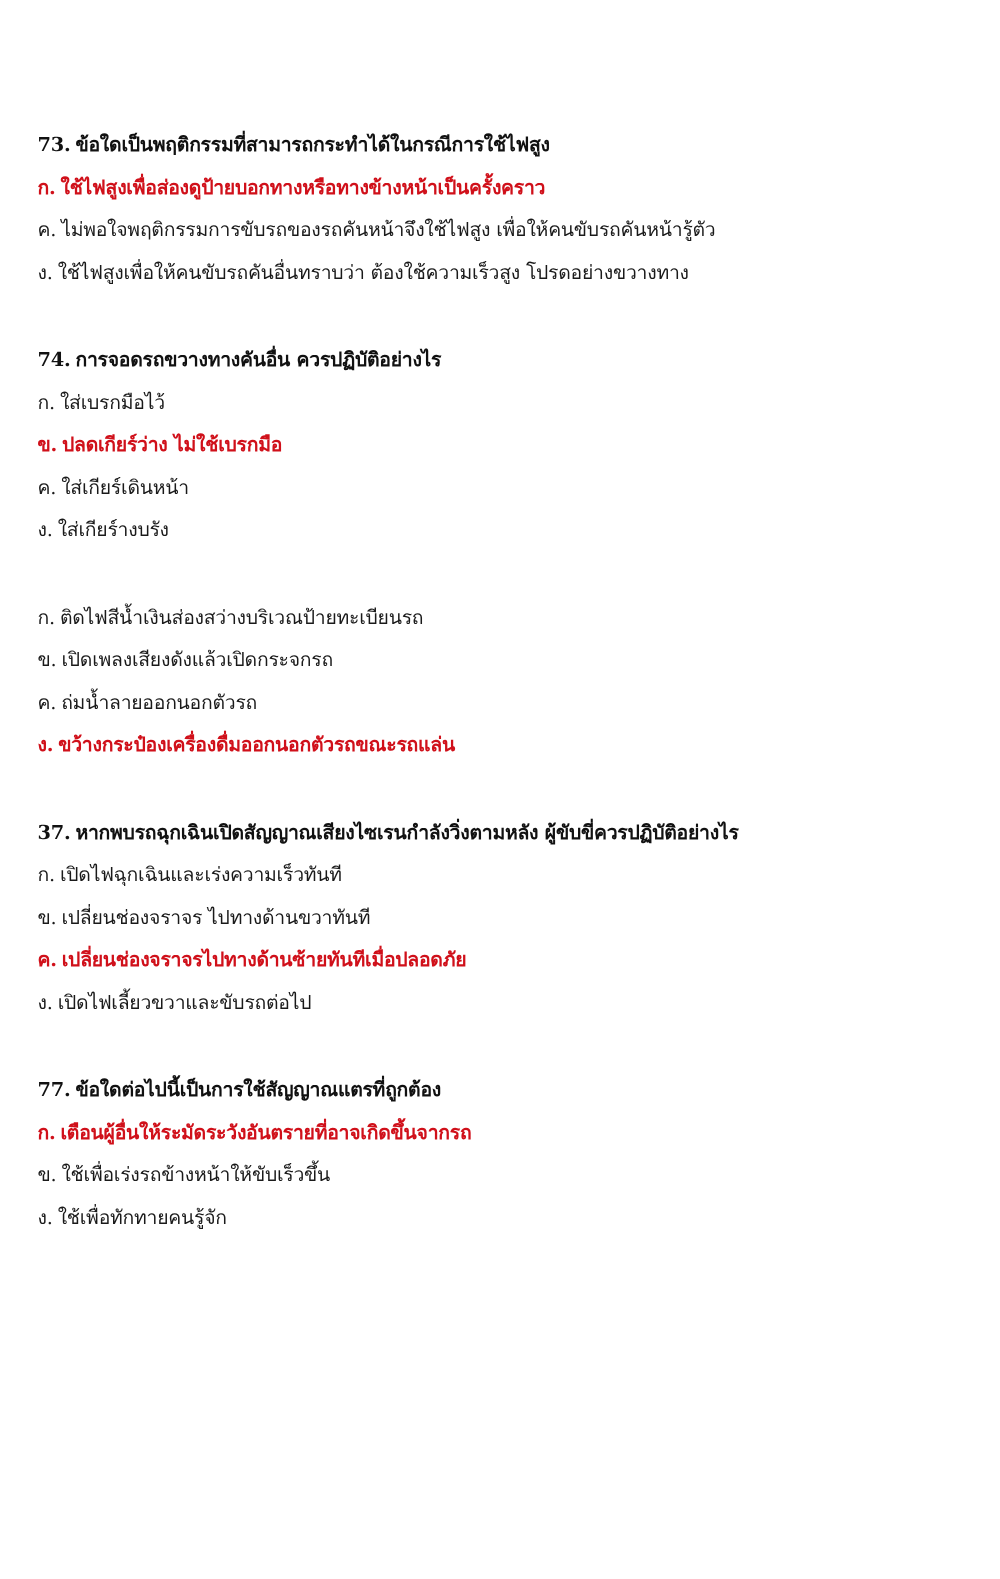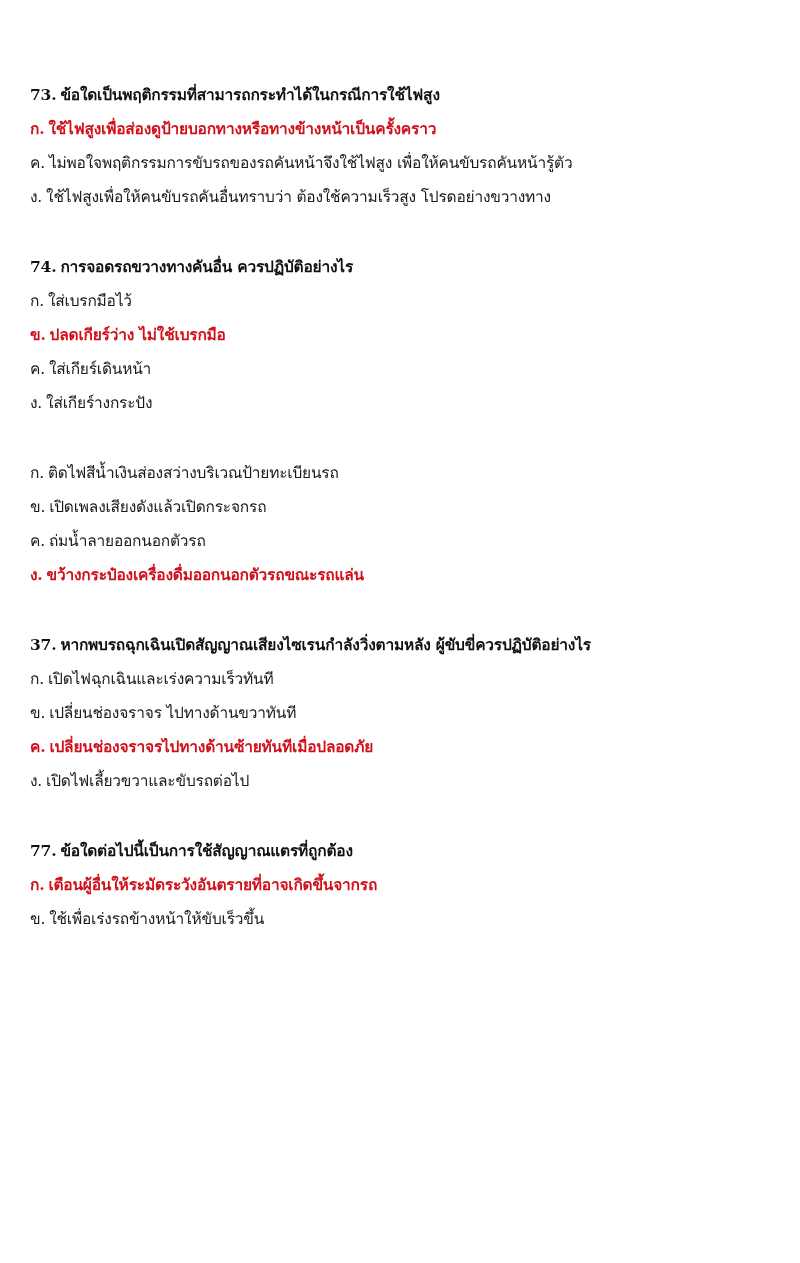--- a/index.html
+++ b/index.html
@@ -11,21 +11,21 @@
       width: 800px;
       height: 1263px;
       position: relative;
       overflow: hidden;
       font-family: "DejaVu Serif", "Liberation Serif", serif;
       color: #111111;
     }
     .page {
       position: absolute;
       left: 30px;
-      top: 78px;
+      top: 99px;
       width: 760px;
     }
     .question {
       margin-bottom: 36px;
     }
     .question-title {
       font-weight: bold;
       font-size: 15.5px;
       line-height: 34px;
       height: 34px;
@@ -79,21 +79,21 @@
     <div class="option">
       <span class="option-letter">ก.</span><span>ใส่เบรกมือไว้</span>
     </div>
     <div class="option correct">
       <span class="option-letter">ข.</span><span>ปลดเกียร์ว่าง ไม่ใช้เบรกมือ</span>
     </div>
     <div class="option">
       <span class="option-letter">ค.</span><span>ใส่เกียร์เดินหน้า</span>
     </div>
     <div class="option">
-      <span class="option-letter">ง.</span><span>ใส่เกียร์างกระปัง</span>
+      <span class="option-letter">ง.</span><span>ใส่เกียร์างบรัง</span>
     </div>
   </div>
 
   <div class="question">
     <div class="option">
       <span class="option-letter">ก.</span><span>ติดไฟสีน้ำเงินส่องสว่างบริเวณป้ายทะเบียนรถ</span>
     </div>
     <div class="option">
       <span class="option-letter">ข.</span><span>เปิดเพลงเสียงดังแล้วเปิดกระจกรถ</span>
     </div>
@@ -126,15 +126,18 @@
   <div class="question">
     <div class="question-title">
       <span class="q-number">77.</span><span>ข้อใดต่อไปนี้เป็นการใช้สัญญาณแตรที่ถูกต้อง</span>
     </div>
     <div class="option correct">
       <span class="option-letter">ก.</span><span>เตือนผู้อื่นให้ระมัดระวังอันตรายที่อาจเกิดขึ้นจากรถ</span>
     </div>
     <div class="option">
       <span class="option-letter">ข.</span><span>ใช้เพื่อเร่งรถข้างหน้าให้ขับเร็วขึ้น</span>
     </div>
+    <div class="option">
+      <span class="option-letter">ง.</span><span>ใช้เพื่อทักทายคนรู้จัก</span>
+    </div>
   </div>
 
 </div>
 
 </body></html>

